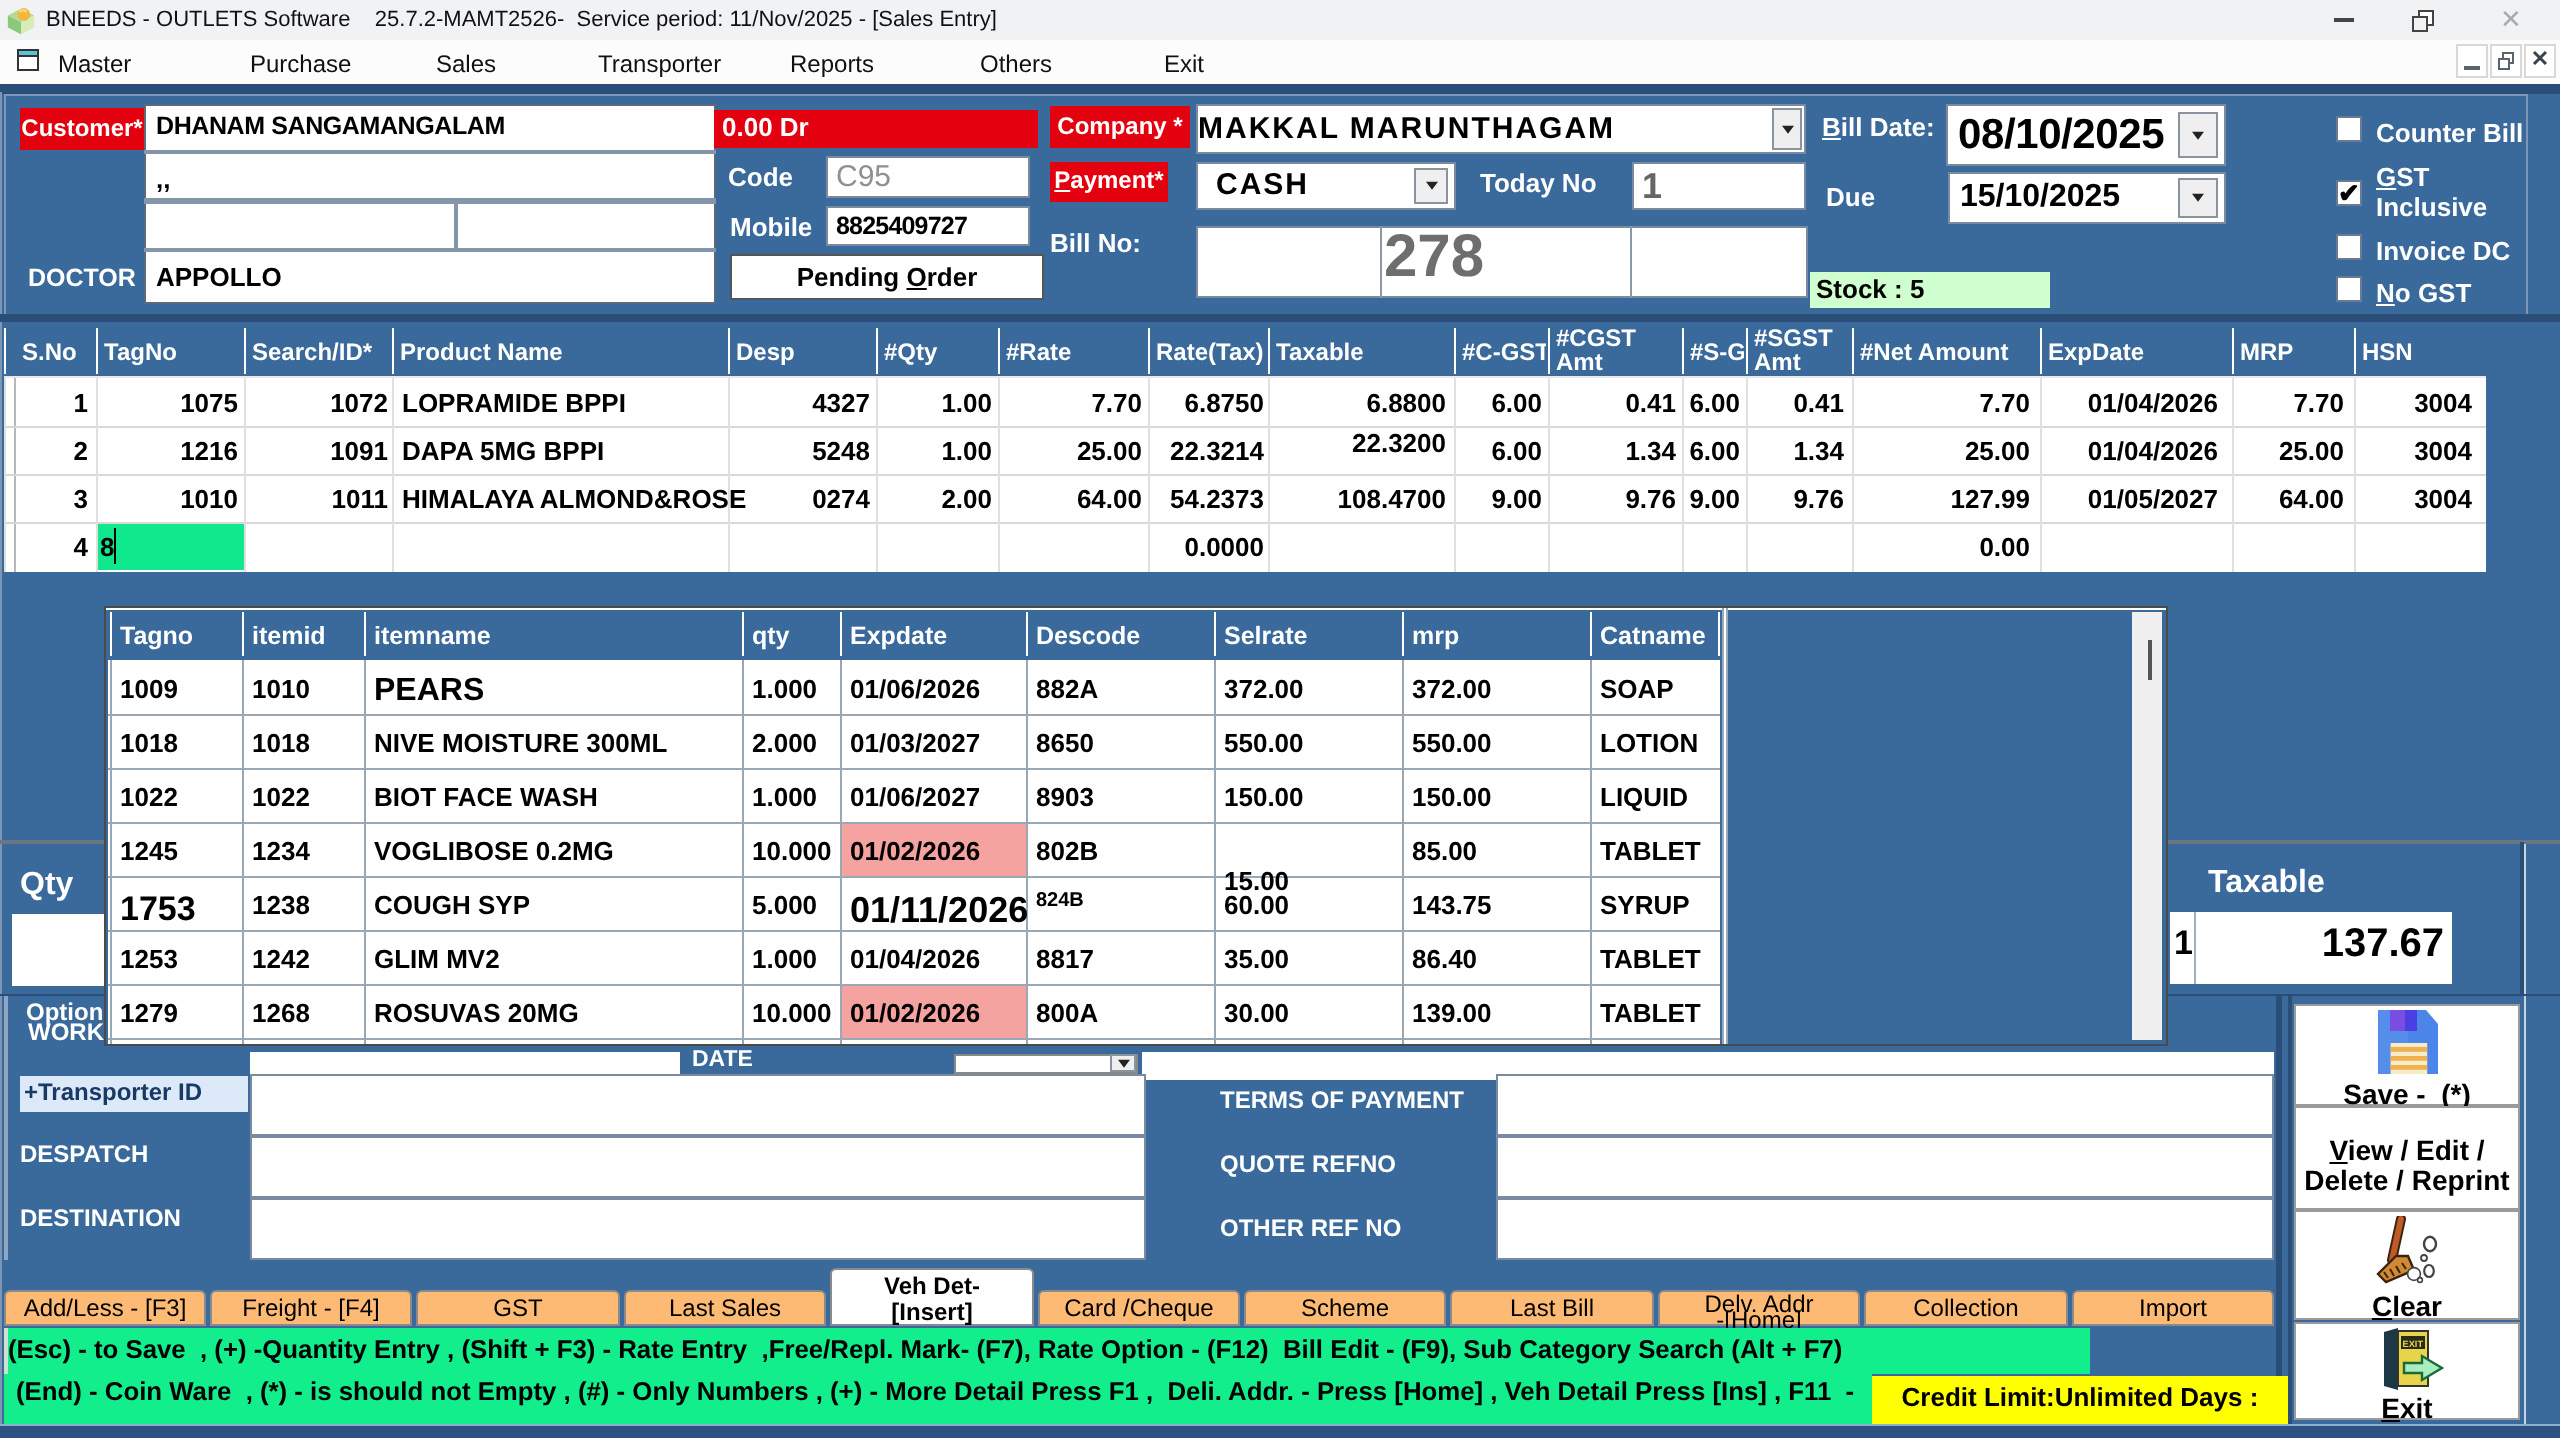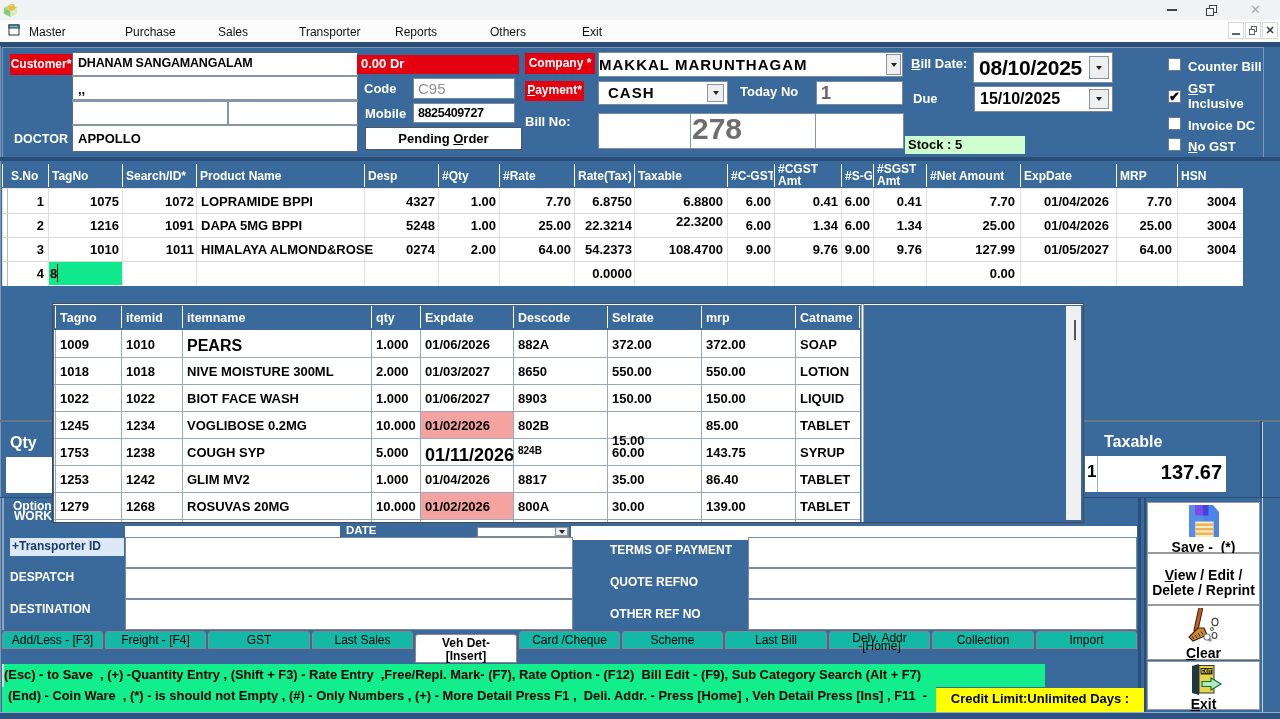--- a/index.html
+++ b/index.html
@@ -23,36 +23,37 @@
 
 .dd { position:absolute; background:#EFEFEF; border:1px solid #8a949e; }
 .dd:after { content:""; position:absolute; left:50%; top:50%; transform:translate(-50%,-30%); border:3.5px solid transparent; border-top:4.5px solid #222; }
 
 
 .gh { position:absolute; color:#fff; font-weight:bold; font-size:12px; white-space:nowrap; overflow:hidden; }
 .cell { position:absolute; font-weight:bold; font-size:13px; color:#000; white-space:nowrap; }
 .rnum { text-align:right; }
 
 
-.tab { position:absolute; top:631px; height:18px; background:#14b8a6; border:1px solid #8a8a8a; border-radius:3px 3px 0 0; color:#000; font-size:12px; text-align:center; line-height:16px; }
+.tab { position:absolute; top:645px; height:18px; background:#fdba74; border:1px solid #8a8a8a; border-radius:3px 3px 0 0; color:#000; font-size:12px; text-align:center; line-height:16px; }
 
 
 .rbtn { position:absolute; left:1147px; width:113px; background:#fff; border:1px solid #9a9a9a; text-align:center; color:#000; }
 </style>
 </head>
 <body>
 
 <div id="titlebar">
   <svg class="abs" style="left:3px;top:3px" width="15" height="15" viewBox="0 0 16 16">
     <polygon points="1,5 8,1.5 15,5 8,8.5" fill="#b8d890"></polygon>
     <polygon points="1,5 8,8.5 8,15 1,11.5" fill="#8cc87c"></polygon>
     <polygon points="8,8.5 15,5 15,11.5 8,15" fill="#d8ecb8"></polygon>
     <circle cx="9.5" cy="4.5" r="3.4" fill="#f0b83c"></circle>
     <path d="M7 3 a3.4 3.4 0 0 1 4 0" stroke="#f8d87c" stroke-width="1.4" fill="none"></path>
   </svg>
+  <span class="abs" style="left:23px;top:4px;">BNEEDS - OUTLETS Software&nbsp;&nbsp;&nbsp;&nbsp;25.7.2-MAMT2526-&nbsp; Service period: 11/Nov/2025 - [Sales Entry]</span>
   <div class="abs" style="left:1167px;top:9px;width:10px;height:1.5px;background:#444"></div>
   <div class="abs" style="left:1209px;top:5px;width:8px;height:8px;border:1.5px solid #444;background:#fff"></div>
   <div class="abs" style="left:1206px;top:8px;width:8px;height:8px;border:1.5px solid #444;background:#F1F2F4"></div>
   <span class="abs" style="left:1250px;top:2px;color:#aaa;font-size:13px;">✕</span>
 </div>
 
 <div id="menubar">
   <svg class="abs" style="left:8px;top:4px" width="13" height="13" viewBox="0 0 13 13">
     <rect x="1" y="1" width="10" height="10" fill="#fff" stroke="#333"></rect>
     <rect x="1" y="1" width="10" height="3" fill="#59c2d6" stroke="#333"></rect>
@@ -425,21 +426,21 @@
 <div class="cell" style="left:747px;top:86.5px;font-size:13px;">LIQUID</div>
 <div class="cell" style="left:7px;top:113.5px;font-size:13px;">1245</div>
 <div class="cell" style="left:73px;top:113.5px;font-size:13px;">1234</div>
 <div class="cell" style="left:134px;top:113.5px;font-size:13px;">VOGLIBOSE 0.2MG</div>
 <div class="cell" style="left:323px;top:113.5px;font-size:13px;">10.000</div>
 <div class="cell" style="left:372px;top:113.5px;font-size:13px;">01/02/2026</div>
 <div class="cell" style="left:465px;top:113.5px;font-size:13px;">802B</div>
 <div class="cell" style="left:559px;top:129px;font-size:13px;">15.00</div>
 <div class="cell" style="left:653px;top:113.5px;font-size:13px;">85.00</div>
 <div class="cell" style="left:747px;top:113.5px;font-size:13px;">TABLET</div>
-<div class="cell" style="left:7px;top:140.5px;font-size:13px;">1753</div>
+<div class="cell" style="left:7px;top:140.5px;font-size:17px;">1753</div>
 <div class="cell" style="left:73px;top:140.5px;font-size:13px;">1238</div>
 <div class="cell" style="left:134px;top:140.5px;font-size:13px;">COUGH SYP</div>
 <div class="cell" style="left:323px;top:140.5px;font-size:13px;">5.000</div>
 <div class="cell" style="left:372px;top:140.5px;font-size:18px;text-align:center;">01/11/2026</div>
 <div class="cell" style="left:465px;top:140.5px;font-size:10px;">824B</div>
 <div class="cell" style="left:559px;top:140.5px;font-size:13px;">60.00</div>
 <div class="cell" style="left:653px;top:140.5px;font-size:13px;">143.75</div>
 <div class="cell" style="left:747px;top:140.5px;font-size:13px;">SYRUP</div>
 <div class="cell" style="left:7px;top:167.5px;font-size:13px;">1253</div>
 <div class="cell" style="left:73px;top:167.5px;font-size:13px;">1242</div>

